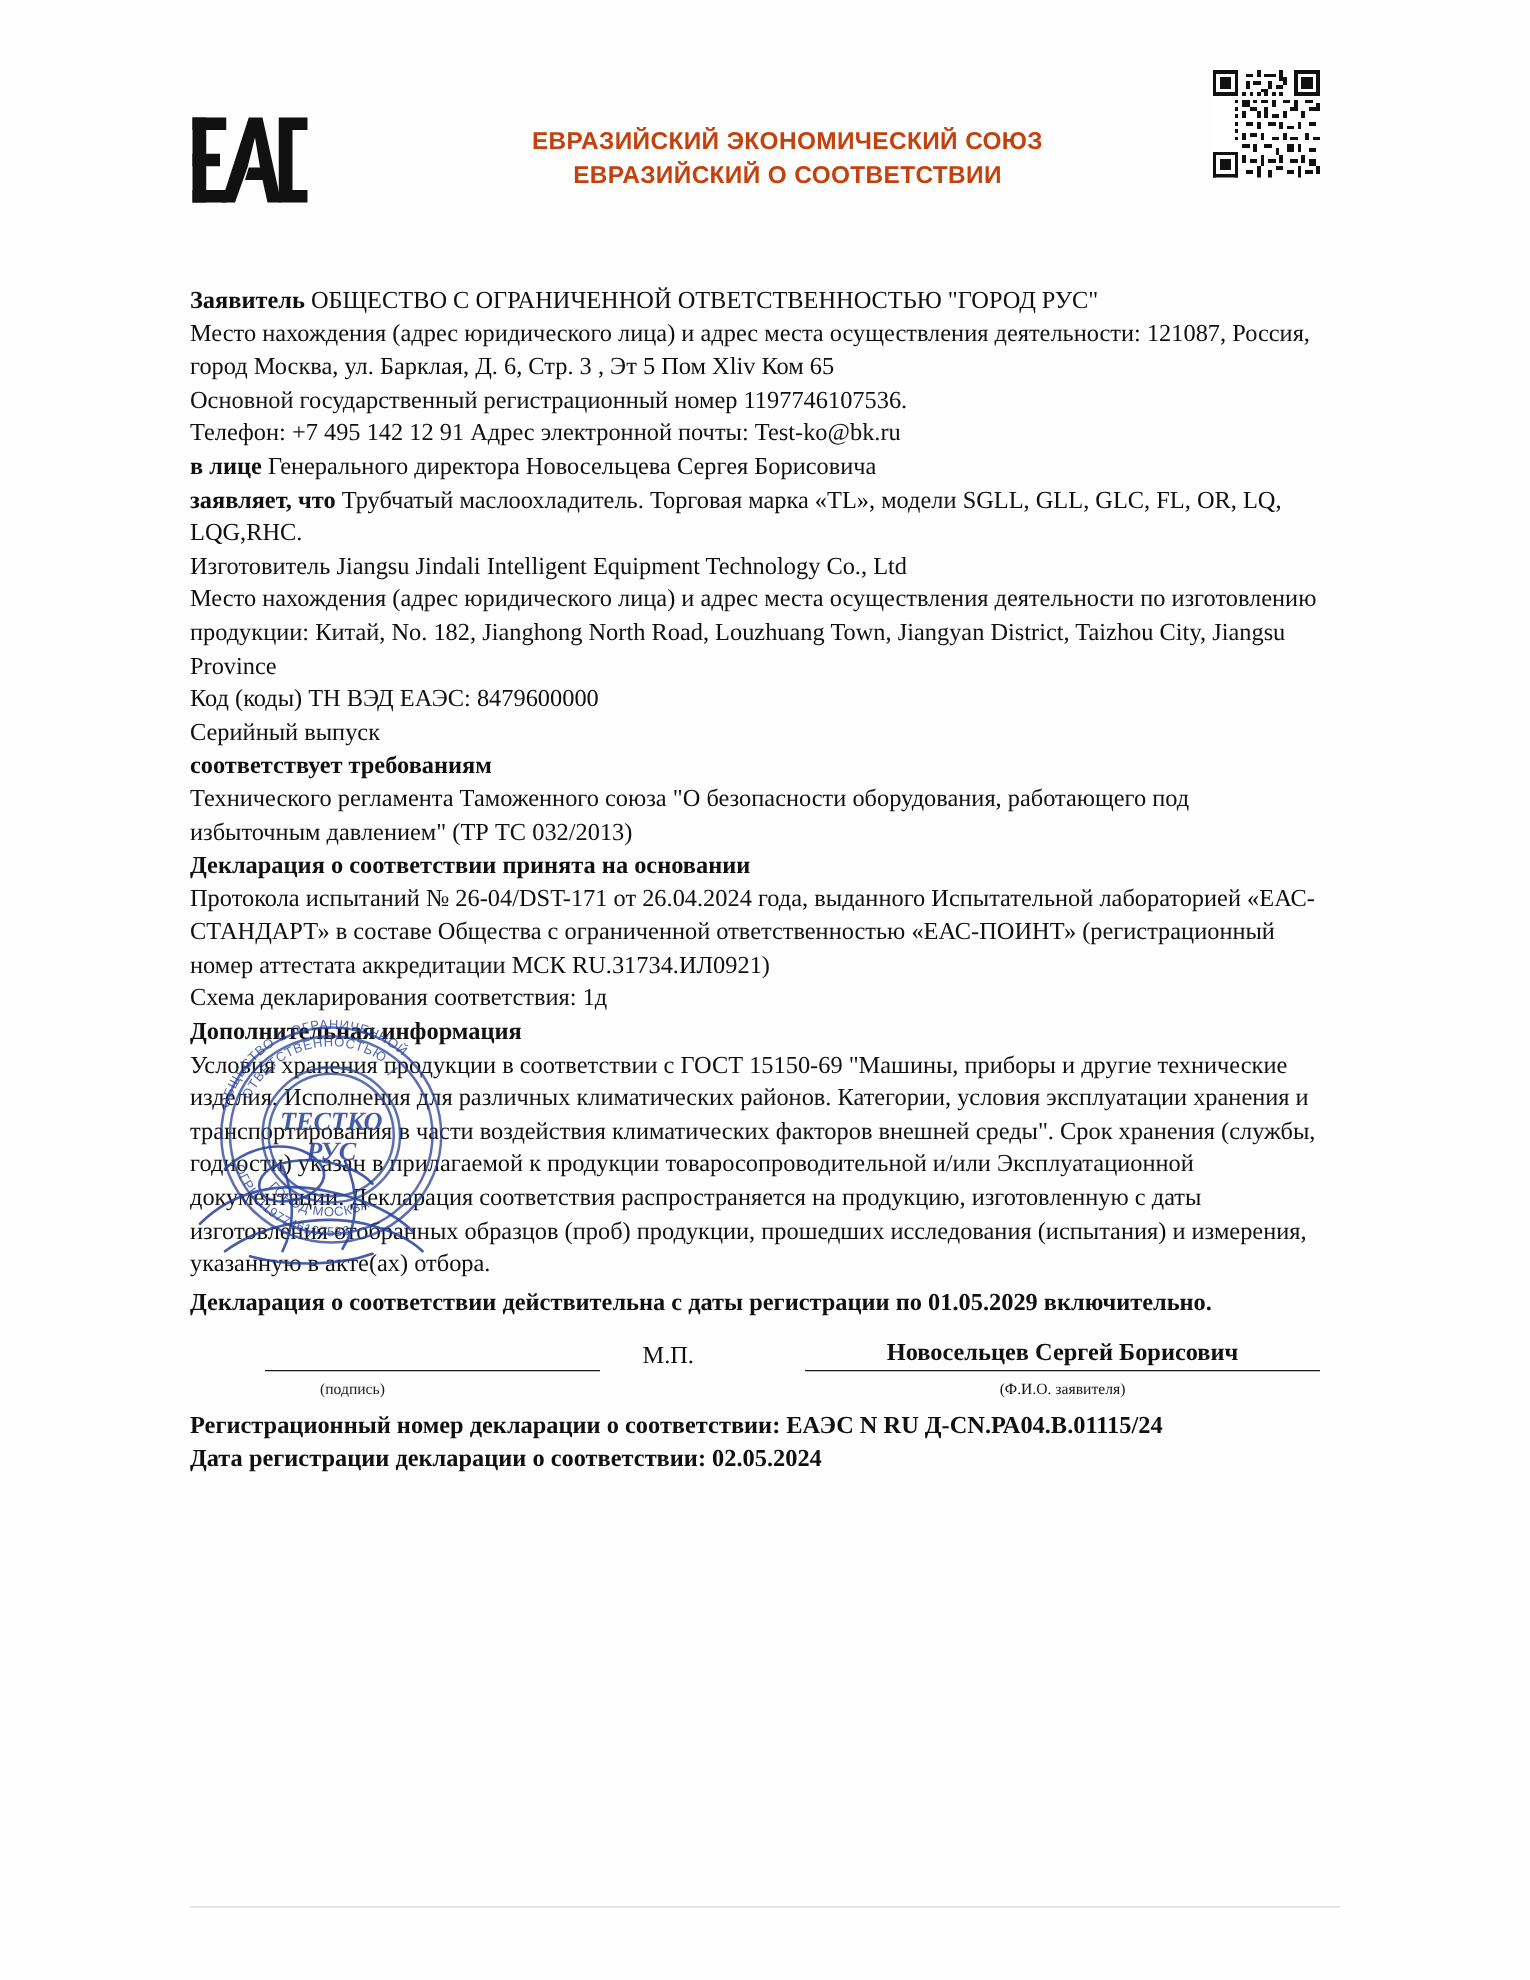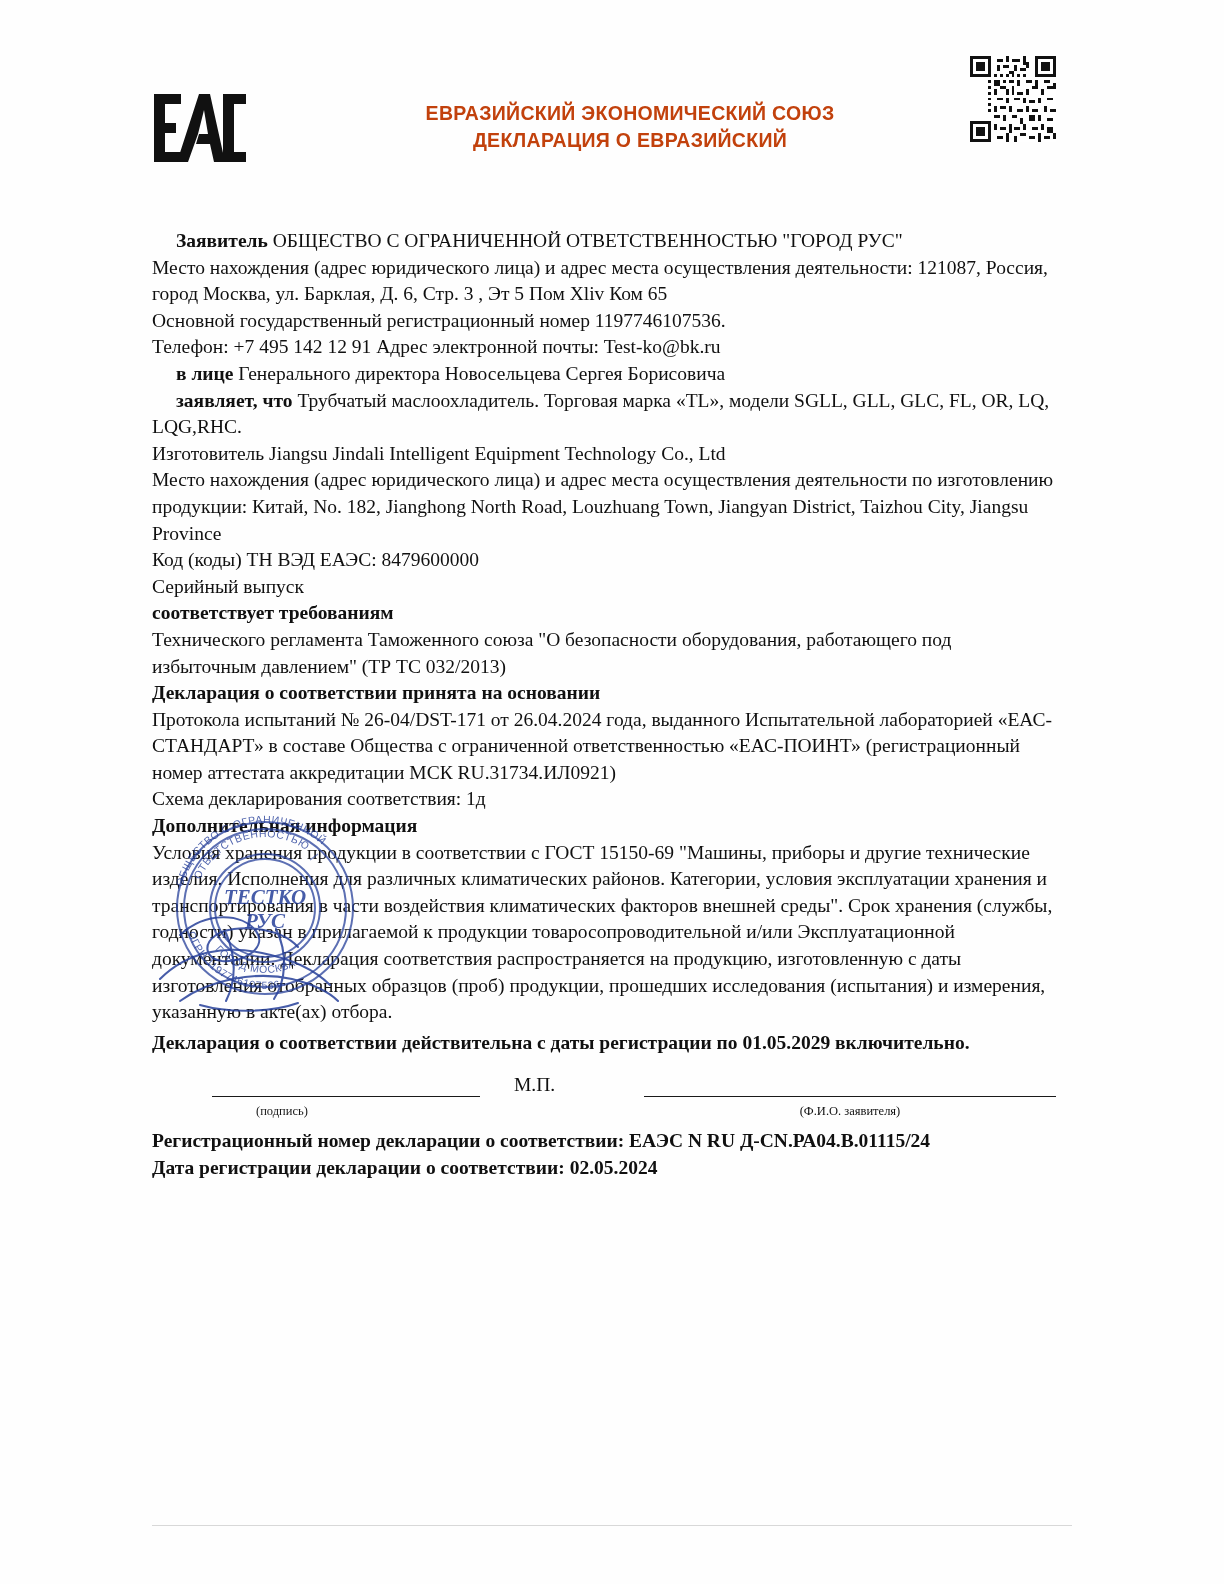--- a/index.html
+++ b/index.html
@@ -66,21 +66,21 @@
     left: 152px;
     top: 228px;
     width: 908px;
     font-size: 19.5px;
     line-height: 26.6px;
     text-align: left;
   }
   .content p {
     margin: 0;
   }
-  .b { font-weight: bold; margin-left: 24px; }
+  .b { font-weight: bold; }
   .blk { margin-bottom: 0; }
 
   .sig-row {
     position: relative;
     height: 56px;
     margin-top: 16px;
   }
   .sig-line-left {
     position: absolute;
     left: 60px;
@@ -181,21 +181,21 @@
 
           <polygon points="47,2 58,2 73,70 62,70 58,52 44,52 47,42 56,42 52,18 46,42 36,70 25,70"></polygon>
 
           <path d="M94,2 L94,12 L82,12 L82,60 L94,60 L94,70 L71,70 L71,2 Z"></path>
         </g>
       </svg>
     </div>
 
     <div class="header-titles">
       <div>ЕВРАЗИЙСКИЙ ЭКОНОМИЧЕСКИЙ СОЮЗ</div>
-      <div>ДЕКЛАРАЦИЯ О ЕВРАЗИЙСКИЙ</div>
+      <div>ЕВРАЗИЙСКИЙ О СООТВЕТСТВИИ</div>
     </div>
 
     <div class="qr">
       <svg width="86" height="86" viewBox="0 0 29 29" shape-rendering="crispEdges" xmlns="http://www.w3.org/2000/svg">
         <rect width="29" height="29" fill="#fff"></rect>
         <g fill="#111">
 
           <rect x="0" y="0" width="7" height="1"></rect>
             <rect x="0" y="6" width="7" height="1"></rect>
           <rect x="0" y="0" width="1" height="7"></rect>
@@ -332,20 +332,21 @@
 
     <p class="blk b">Дополнительная информация</p>
     <p class="blk">Условия хранения продукции в соответствии с ГОСТ 15150-69 "Машины, приборы и другие технические изделия. Исполнения для различных климатических районов. Категории, условия эксплуатации хранения и транспортирования в части воздействия климатических факторов внешней среды". Срок хранения (службы, годности) указан в прилагаемой к продукции товаросопроводительной и/или Эксплуатационной документации. Декларация соответствия распространяется на продукцию, изготовленную с даты изготовления отобранных образцов (проб) продукции, прошедших исследования (испытания) и измерения, указанную в акте(ах) отбора.</p>
 
     <p class="blk b" style="margin-top:4px;">Декларация о соответствии действительна с даты регистрации по 01.05.2029 включительно.</p>
 
     <div class="sig-row">
       <div class="sig-line-left"></div>
       <div class="sig-caption-left">(подпись)</div>
       <div class="mp">М.П.</div>
+      <div class="sig-name-right">Новосельцев Сергей Борисович</div>
       <div class="sig-line-right"></div>
       <div class="sig-caption-right">(Ф.И.О. заявителя)</div>
     </div>
 
     <p class="reg-line">Регистрационный номер декларации о соответствии: ЕАЭС N RU Д-CN.РА04.В.01115/24</p>
     <p class="date-line">Дата регистрации декларации о соответствии: 02.05.2024</p>
   </div>
 
   <div class="stamp">
     <svg width="230" height="230" viewBox="0 0 230 230" xmlns="http://www.w3.org/2000/svg">

